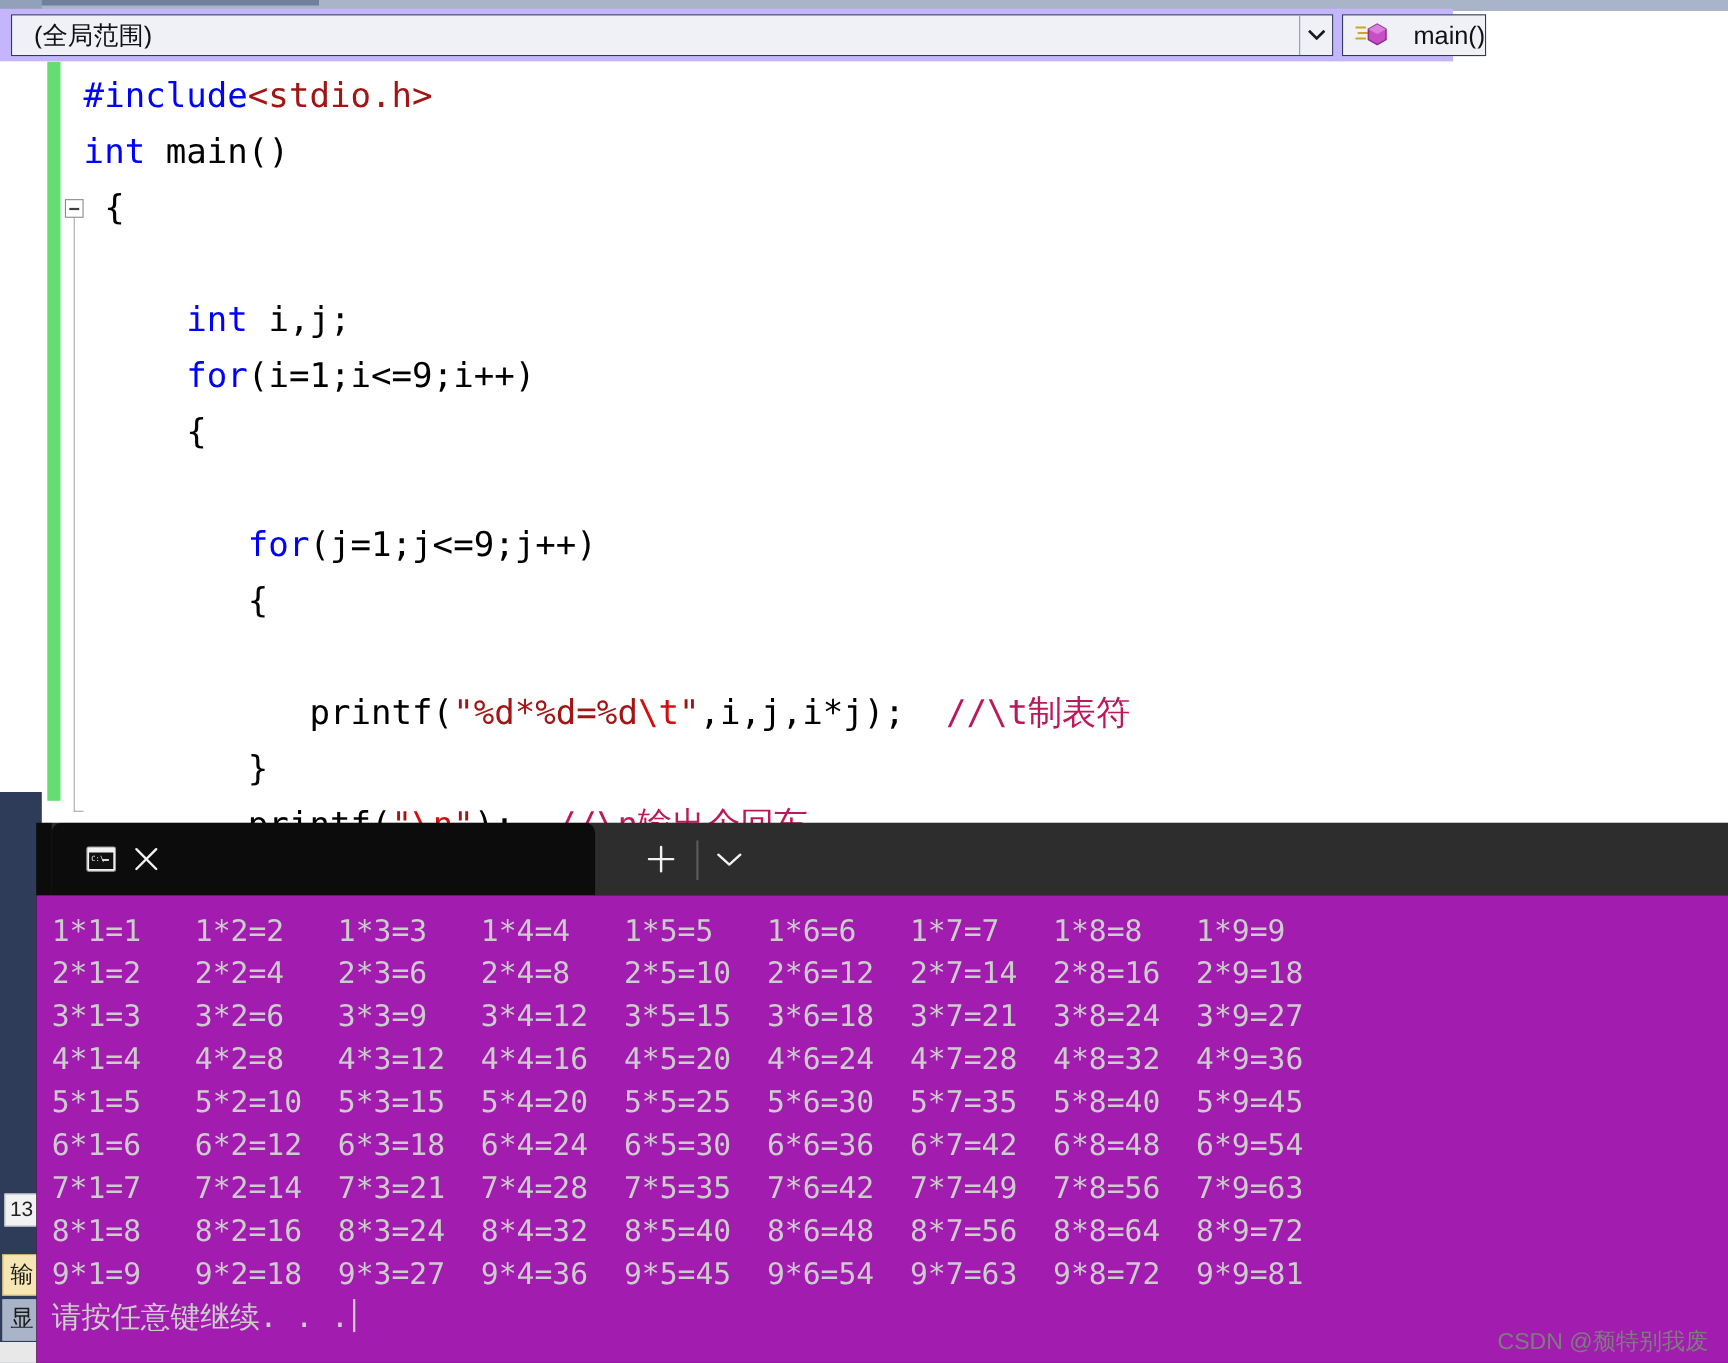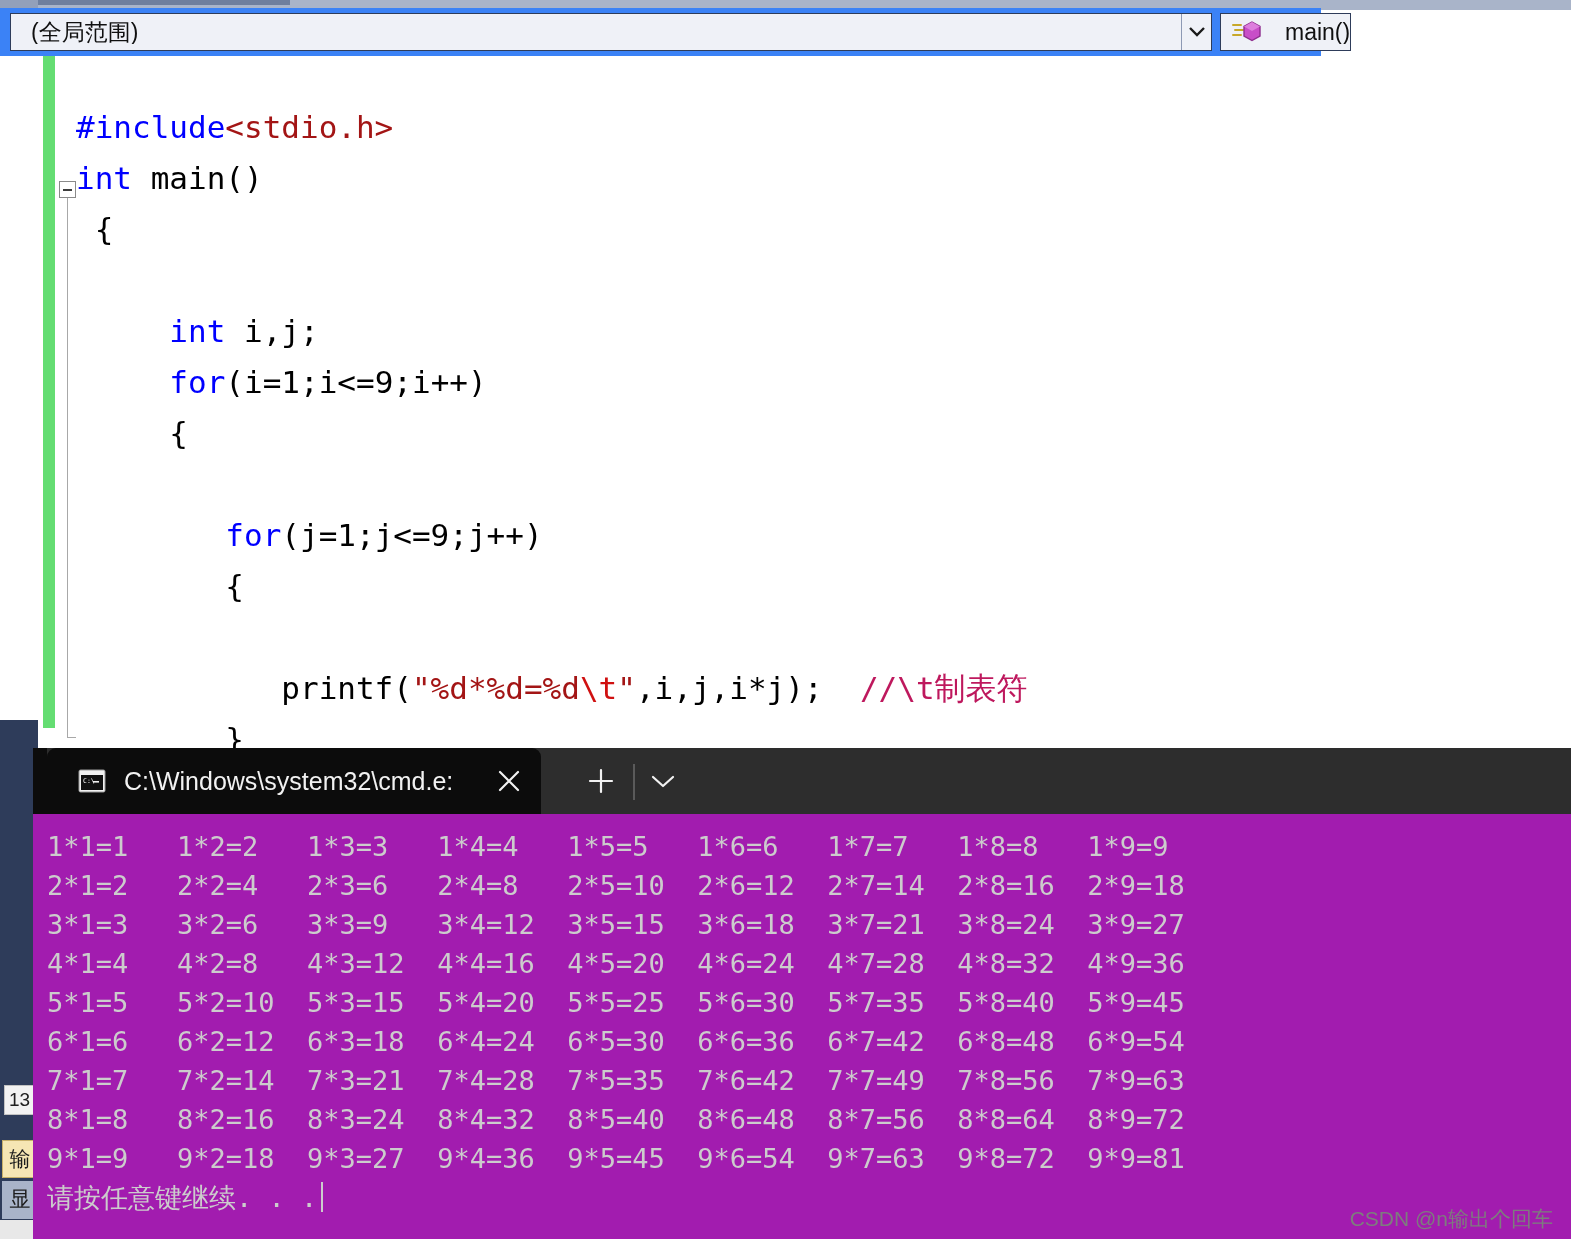--- a/index.html
+++ b/index.html
@@ -19,21 +19,21 @@
   .vs-topstrip .seam {
     position: absolute; left: 0; top: 0; width: 38px; height: 10px;
     background: #93a0ba;
   }
   .vs-topstrip .seam2 {
     position: absolute; left: 38px; top: 0; width: 252px; height: 5px;
     background: #6f7f9e;
   }
   .navbar {
     position: absolute; left: 0; top: 8px; width: 1321px; height: 48px;
-    background: #3b82f6;
+    background: #c4b5fd;
     display: flex; align-items: stretch;
   }
   .combo {
     margin: 5px 0 5px 0; background: #eff1f7;
     border: 1px solid #2e3c5a;
     display: flex; align-items: center; position: relative;
   }
   .combo-scope { flex: 0 0 1202px; margin-left: 10px; }
   .combo-member { flex: 1 1 auto; margin-left: 8px; margin-right: 2px; }
   .combo-text {
@@ -80,21 +80,21 @@
   }
   .fold-line-foot {
     position: absolute; left: 67px; top: 681px; width: 9px; height: 1px;
     background: #a8a8a8;
   }
 
   .code {
     position: absolute; left: 76px; top: 6px;
     font-family: "DejaVu Sans Mono", monospace;
     font-size: 31px; line-height: 51px;
-    color: #000000; white-space: pre; margin-top: 40px;
+    color: #000000; white-space: pre;
   }
   .code .ln { display: block; height: 51px; }
   .kw   { color: #0000ff; }
   .str  { color: #a31515; }
   .esc  { color: #d01010; }
   .cmt  { color: #be185d; }
   .plain{ color: #000000; }
 
   
   .vs-bg-left {
@@ -253,21 +253,20 @@
 
       <div class="console-tab">
         <span class="console-tab-icon">
           <svg width="28" height="24" viewBox="0 0 28 24">
             <rect x="1" y="1" width="26" height="22" rx="1.5" fill="#f2f2f2" stroke="#9a9a9a" stroke-width="1"></rect>
             <rect x="3" y="6" width="22" height="15" fill="#101010"></rect>
             <text x="5" y="14" font-family="DejaVu Sans Mono, monospace" font-size="6.5" fill="#f2f2f2">C:\</text>
             <rect x="15" y="12" width="6" height="1.6" fill="#f2f2f2"></rect>
           </svg>
         </span>
-        <span class="console-tab-title">C:\Windows\system32\cmd.e:</span>
         <span class="console-tab-close">
           <svg width="26" height="26" viewBox="0 0 26 26">
             <path d="M4 4 L22 22 M22 4 L4 22" stroke="#f2f2f2" stroke-width="2.2" stroke-linecap="round"></path>
           </svg>
         </span>
       </div>
 
       <div class="console-newtab">
         <svg width="30" height="30" viewBox="0 0 30 30">
           <path d="M15 4 L15 26 M4 15 L26 15" stroke="#f2f2f2" stroke-width="2.2" stroke-linecap="round"></path>
@@ -276,16 +275,16 @@
       <div class="console-divider"></div>
       <div class="console-dropdown">
         <svg width="26" height="16" viewBox="0 0 26 16">
           <path d="M3 4 L13 13 L23 4" fill="none" stroke="#f2f2f2" stroke-width="2.2" stroke-linecap="round" stroke-linejoin="round"></path>
         </svg>
       </div>
     </div>
 
     <pre class="console-body" id="console-out"><span class="row">1*1=1   1*2=2   1*3=3   1*4=4   1*5=5   1*6=6   1*7=7   1*8=8   1*9=9</span><span class="row">2*1=2   2*2=4   2*3=6   2*4=8   2*5=10  2*6=12  2*7=14  2*8=16  2*9=18</span><span class="row">3*1=3   3*2=6   3*3=9   3*4=12  3*5=15  3*6=18  3*7=21  3*8=24  3*9=27</span><span class="row">4*1=4   4*2=8   4*3=12  4*4=16  4*5=20  4*6=24  4*7=28  4*8=32  4*9=36</span><span class="row">5*1=5   5*2=10  5*3=15  5*4=20  5*5=25  5*6=30  5*7=35  5*8=40  5*9=45</span><span class="row">6*1=6   6*2=12  6*3=18  6*4=24  6*5=30  6*6=36  6*7=42  6*8=48  6*9=54</span><span class="row">7*1=7   7*2=14  7*3=21  7*4=28  7*5=35  7*6=42  7*7=49  7*8=56  7*9=63</span><span class="row">8*1=8   8*2=16  8*3=24  8*4=32  8*5=40  8*6=48  8*7=56  8*8=64  8*9=72</span><span class="row">9*1=9   9*2=18  9*3=27  9*4=36  9*5=45  9*6=54  9*7=63  9*8=72  9*9=81</span><span class="row">请按任意键继续. . .<span class="console-cursor"></span></span></pre>
 
-    <div class="watermark">CSDN @n输出个回车</div>
+    <div class="watermark">CSDN @颓特别我废</div>
   </div>
 
 </div>
 
 </body></html>

